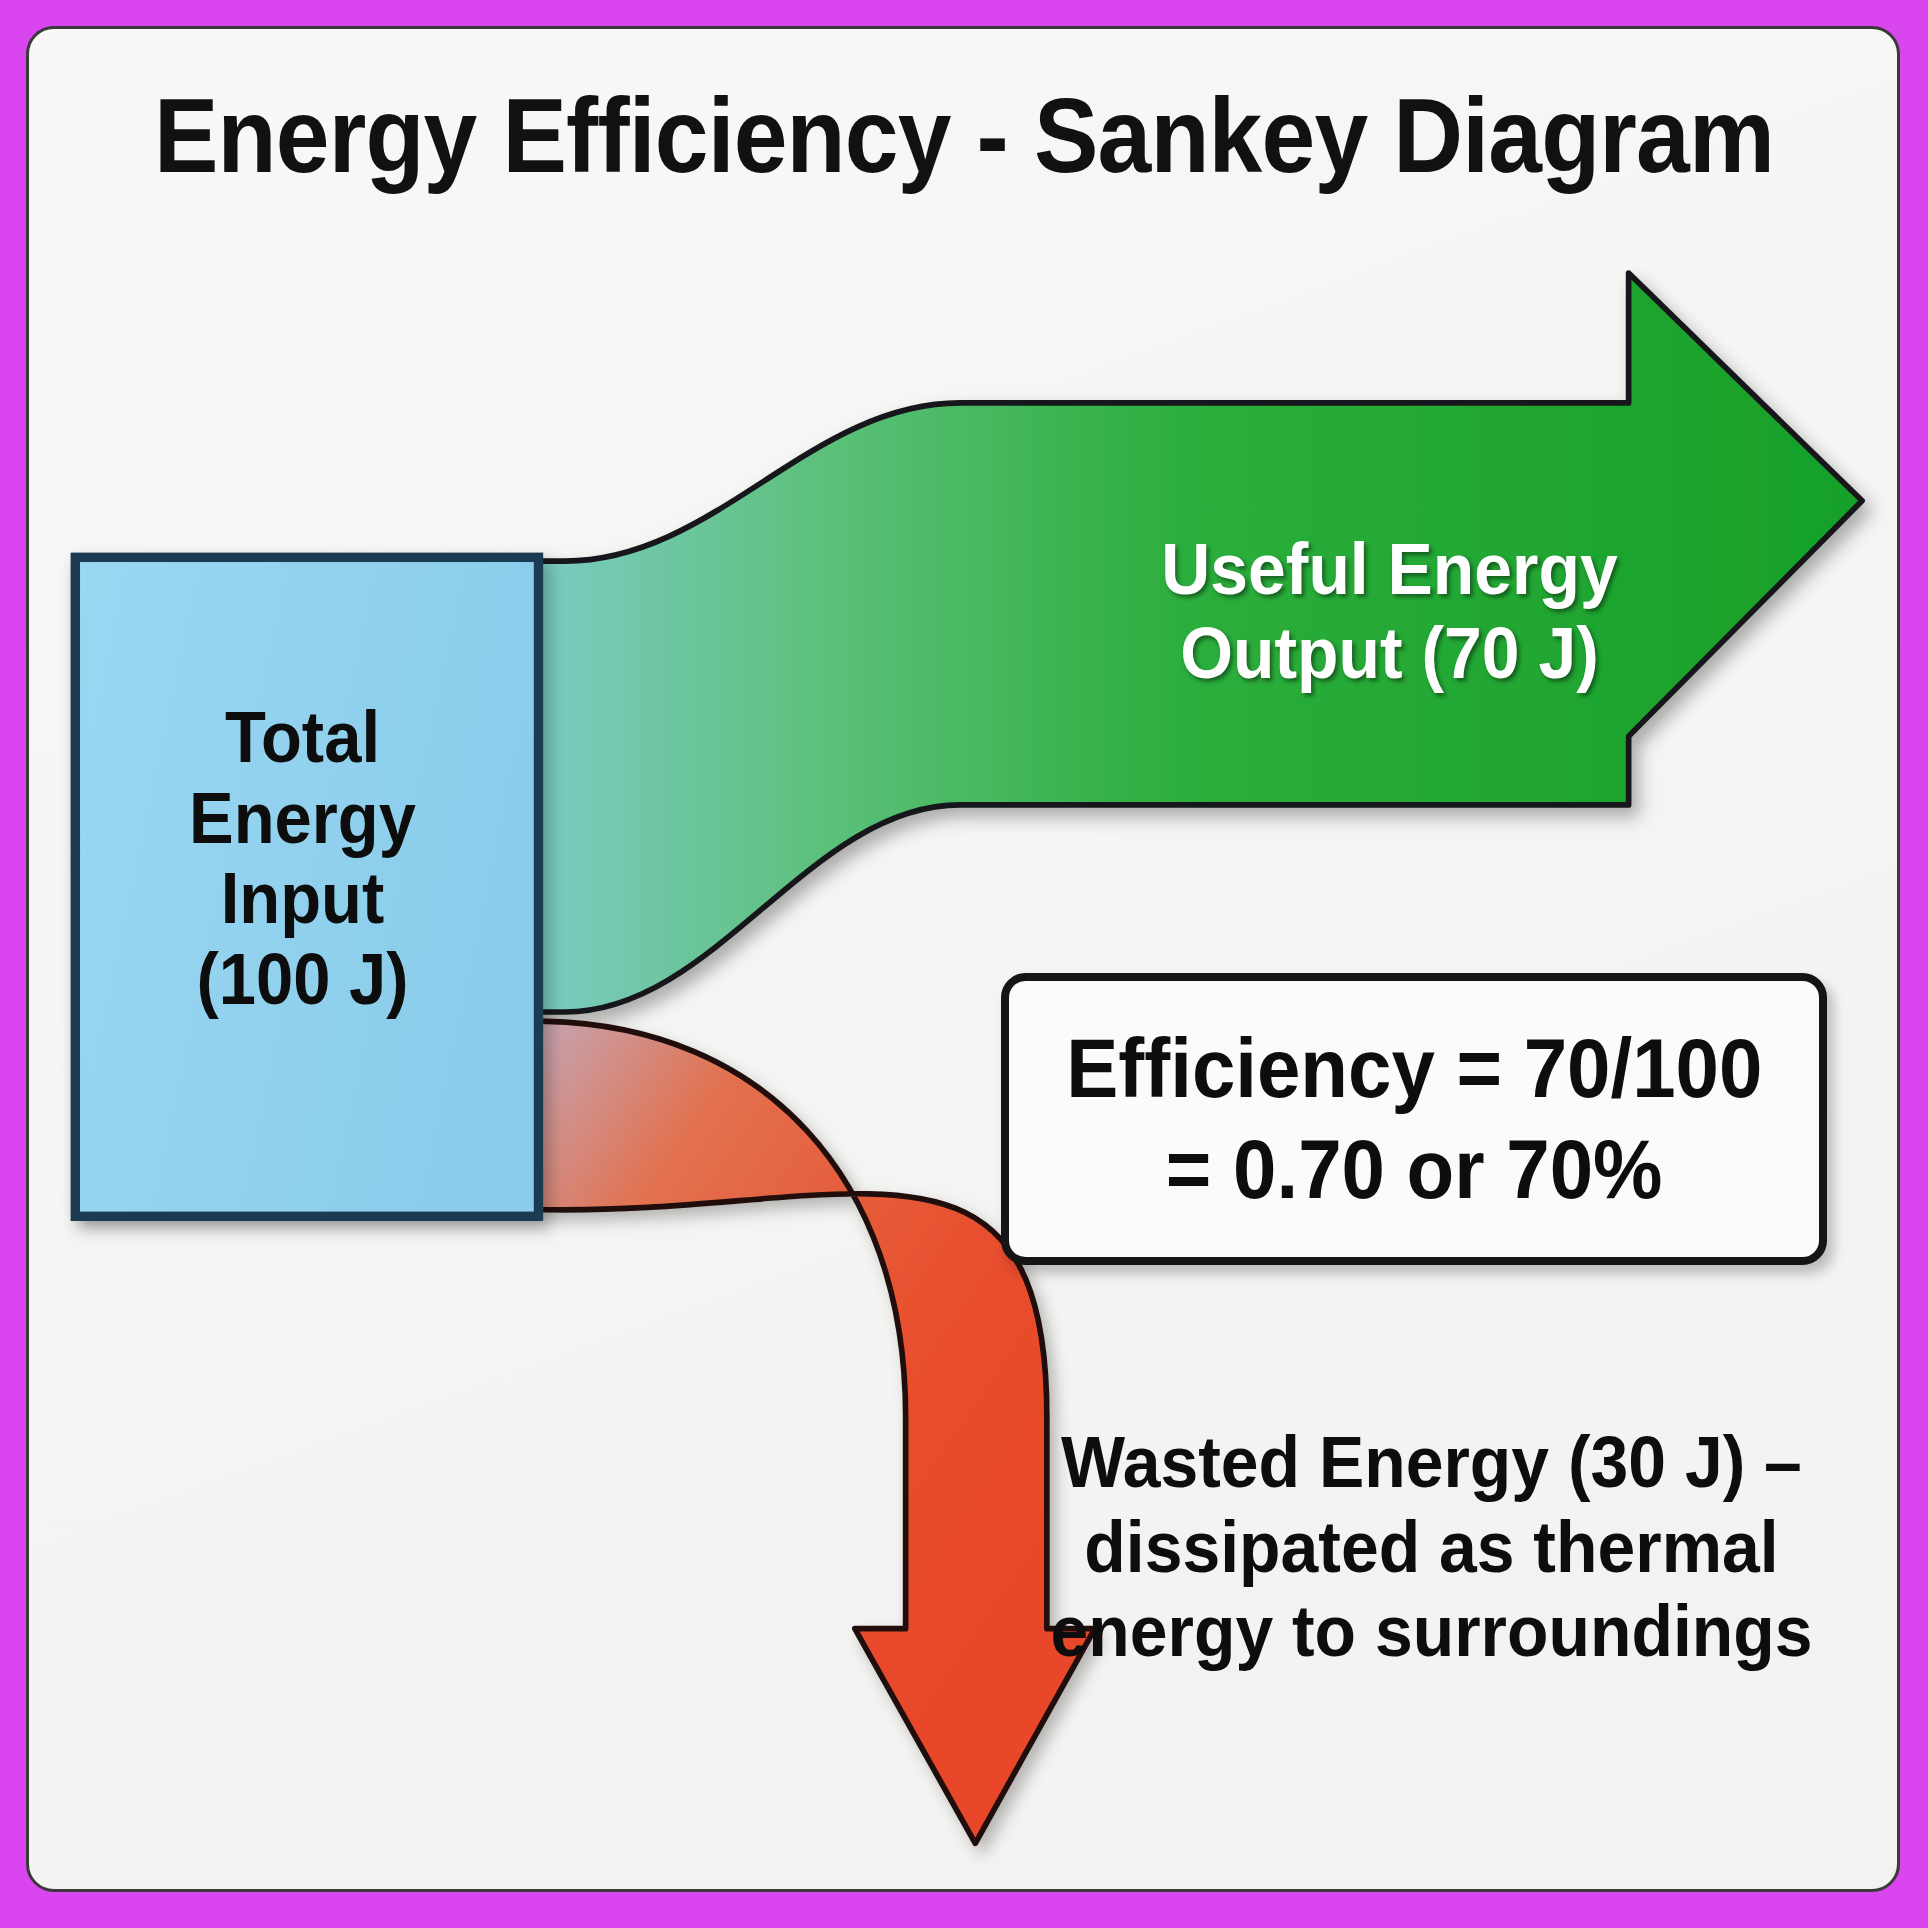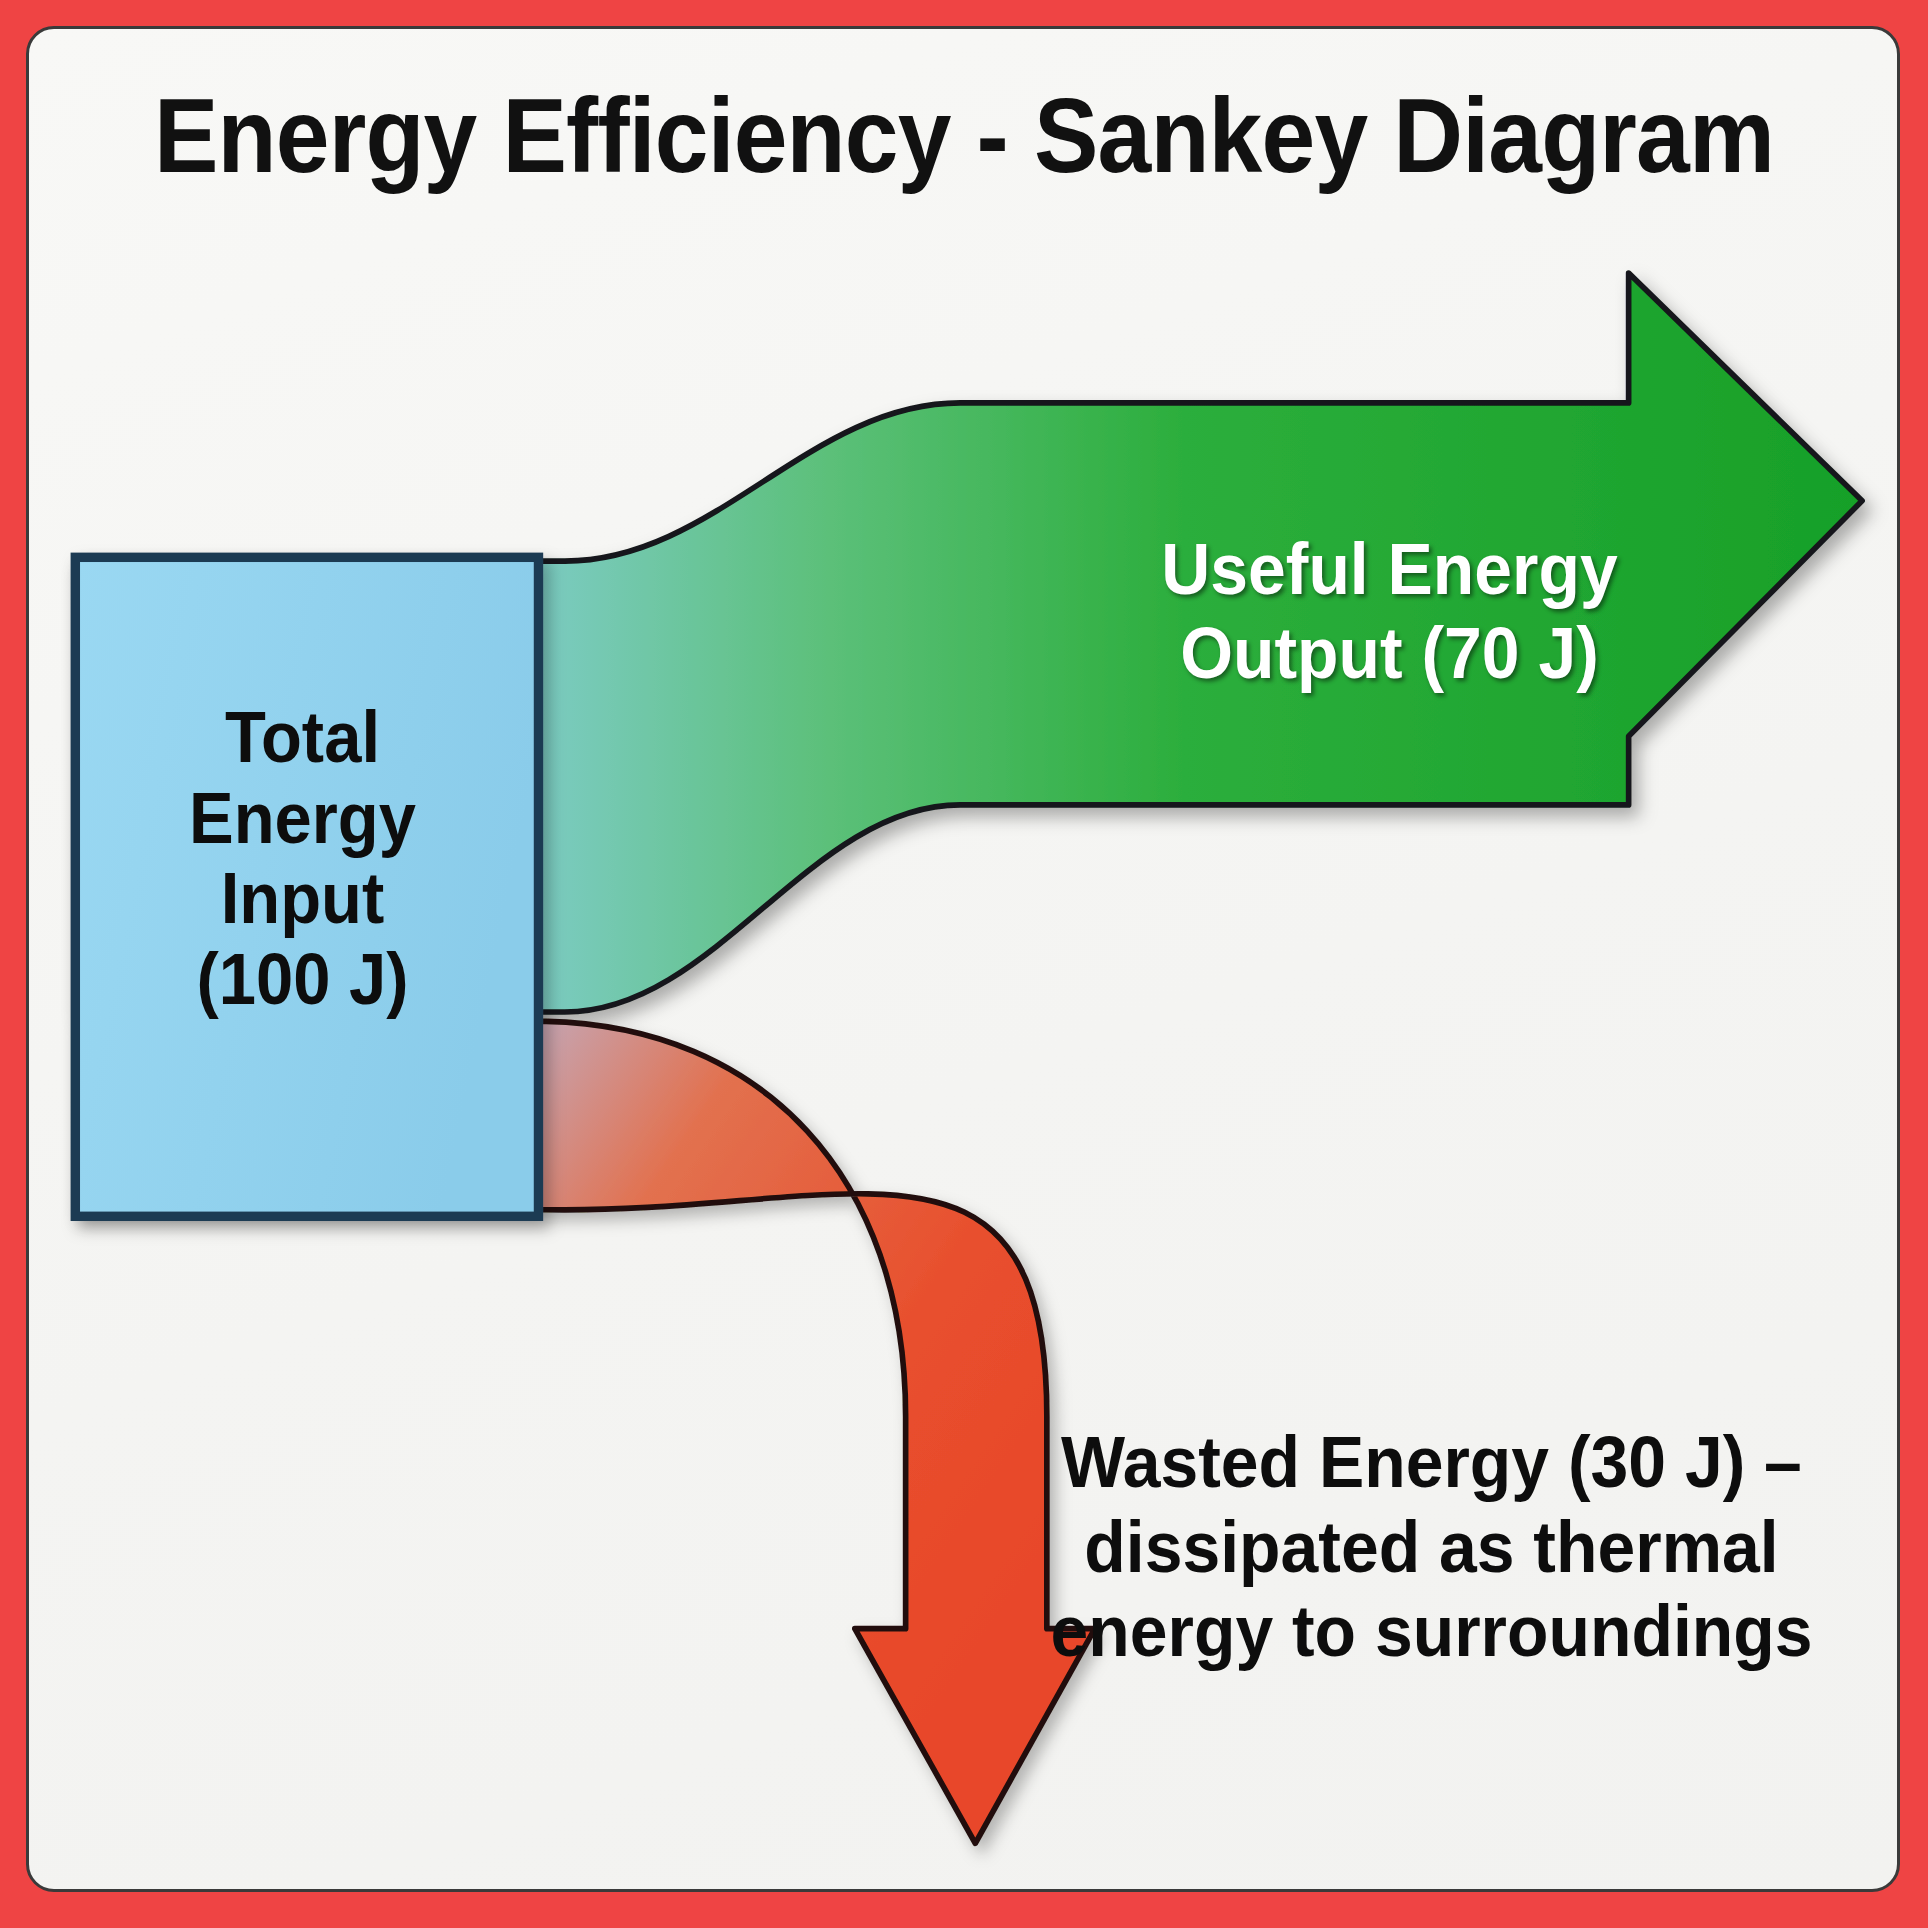--- a/index.html
+++ b/index.html
@@ -10,21 +10,21 @@
   body {
     width: 1928px;
     height: 1928px;
     font-family: "Liberation Sans", sans-serif;
     overflow: hidden;
   }
   #stage {
     position: relative;
     width: 1928px;
     height: 1928px;
-    background: #ef4444;
+    background: #d946ef;
   }
   
   #frame {
     position: absolute;
     left: 26px;
     top: 26px;
     width: 1874px;
     height: 1866px;
     box-sizing: border-box;
     border: 3.8px solid #3a3a3a;
@@ -195,19 +195,23 @@
   </svg>
 
   <div class="overlay-text" id="input-label">Total
 Energy
 Input
 (100 J)</div>
 
   <div class="overlay-text" id="useful-label">Useful Energy
 Output (70 J)</div>
 
+  <div id="efficiency-box">
+    <div class="eff-line">Efficiency = 70/100</div>
+    <div class="eff-line">= 0.70 or 70%</div>
+  </div>
 
   <div class="overlay-text" id="wasted-label">Wasted Energy (30 J) –
 dissipated as thermal
 energy to surroundings</div>
 
 </div>
 
 
 </body></html>

